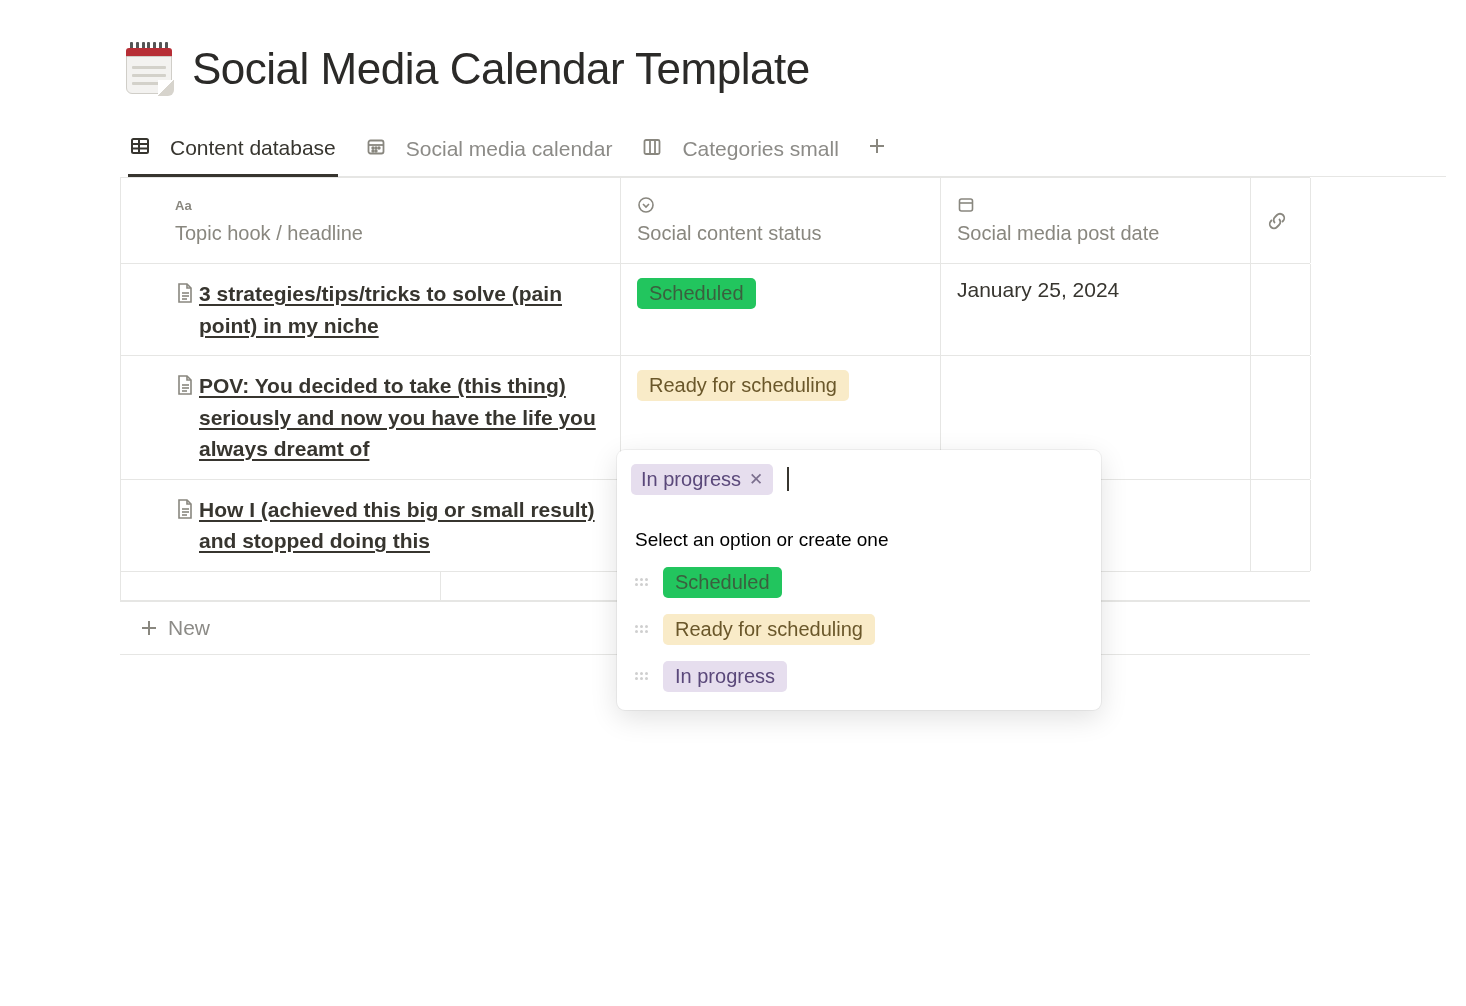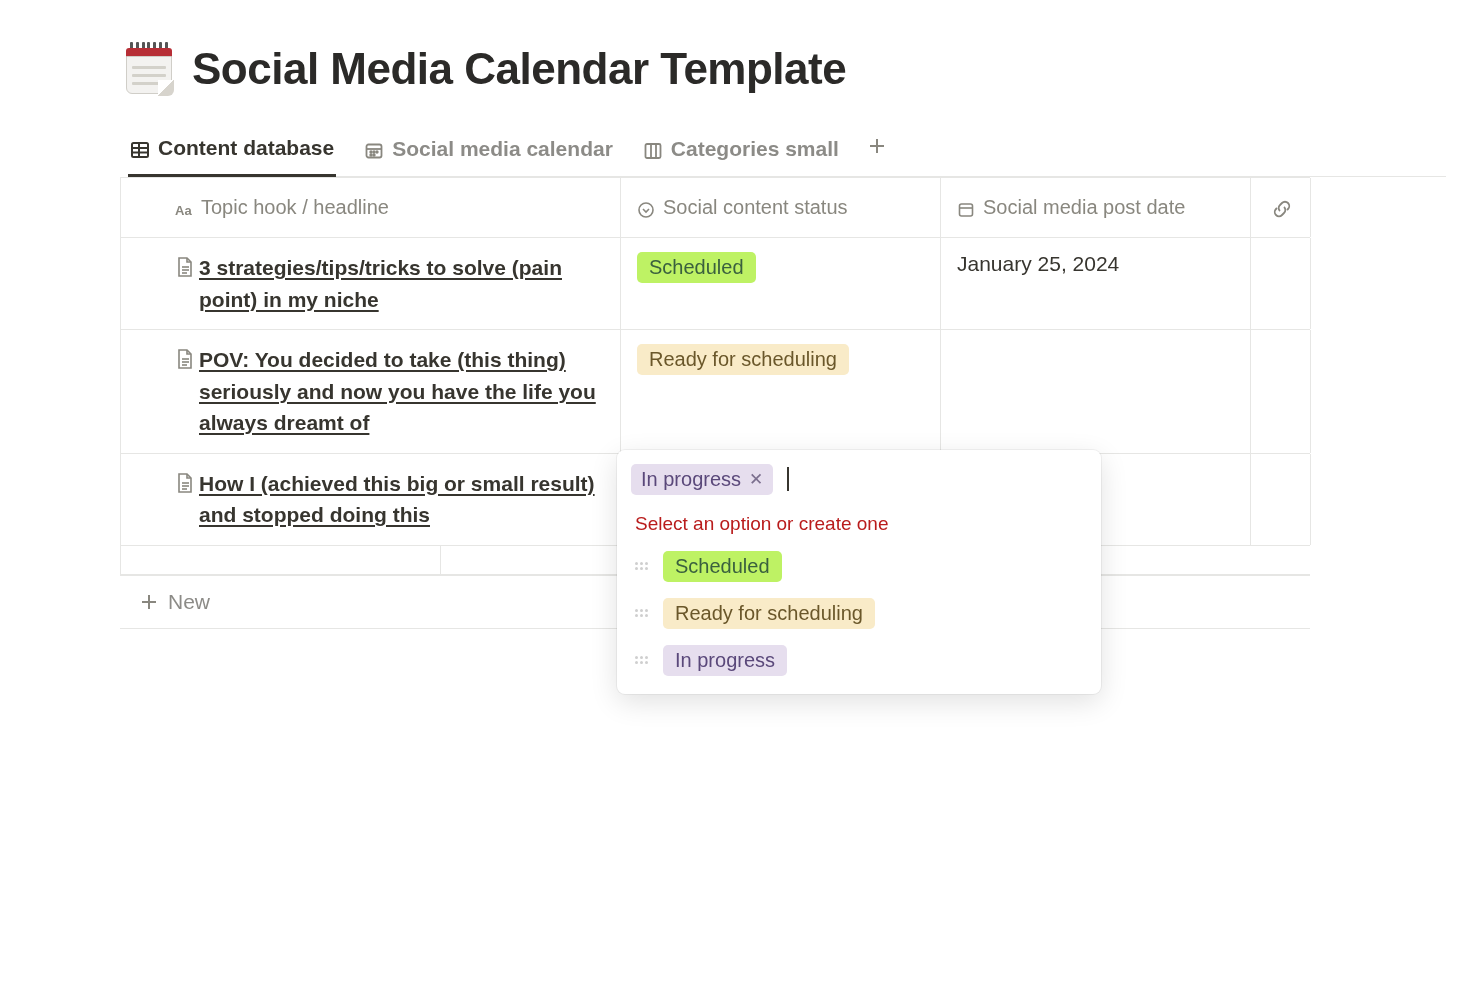--- a/index.html
+++ b/index.html
@@ -13,61 +13,61 @@
     .page-header { display: flex; align-items: center; gap: 14px; margin-bottom: 28px; }
     .page-icon { width: 58px; height: 58px; position: relative; display:flex; align-items:center; justify-content:center; }
     
     .cal-top { position:absolute; top:8px; left:6px; right:6px; height:10px; background:#b72e36; border-radius:3px 3px 0 0; }
     .cal-rings { position:absolute; top:2px; left:10px; right:10px; height:8px; display:flex; justify-content:space-between; }
     .cal-rings span { width:3px; height:8px; background:#555; border-radius:1px; display:inline-block; }
     .cal-body { position:absolute; top:16px; left:6px; right:6px; bottom:4px; background:#f3f2f0; border:1px solid #d0cec8; border-radius:0 0 6px 6px; }
     .cal-lines { position:absolute; top:26px; left:12px; right:12px; bottom:14px; }
     .cal-lines i { display:block; height:3px; background:#d3d1ca; margin-bottom:5px; border-radius:1px; }
     .cal-curl { position:absolute; right:4px; bottom:2px; width:16px; height:16px; background:linear-gradient(135deg,#fff 50%, #d7d4cd 50%); border-bottom-right-radius:6px; }
-    .page-title { font-size: 44px; font-weight: 700; letter-spacing: -0.5px; color:#2b2a28; }
+    .page-title { font-size: 44px; font-weight: 400; letter-spacing: -0.5px; color:#2b2a28; }
 
     .tabs { display: flex; align-items: center; gap: 26px; border-bottom: 1px solid #E6E6E4; margin-bottom: 0; margin-left:8px; }
-    .tab { display: flex; align-items: flex-end; gap: 8px; padding: 10px 2px 14px 2px; font-size: 21px; font-weight: 700; color: #8C8B87; cursor: pointer; }
+    .tab { display: flex; align-items: flex-start; gap: 20px; padding: 10px 2px 14px 2px; font-size: 21px; font-weight: 400; color: #8C8B87; cursor: pointer; }
     .tab.active { color: #37352F; border-bottom: 3px solid #37352F; margin-bottom: -1px; }
     .tab-icon { width: 20px; height: 20px; display:inline-flex; align-items:center; justify-content:center; }
     .plus-tab { color:#8C8B87; font-size: 24px; padding-bottom:10px; }
 
     .table { border:1px solid #E6E6E4; border-top:none; border-right:none; width: 1190px; }
     .row { display:flex; border-top:1px solid #E6E6E4; }
     .cell { padding: 14px 14px 14px 16px; border-right:1px solid #E6E6E4; font-size: 21px; }
     .col-topic { width: 500px; flex:none; }
     .col-status { width: 320px; flex:none; }
     .col-date { width: 310px; flex:none; }
     .col-link { width: 60px; flex:none; display:flex; align-items:center; justify-content:center; }
-    .header-row .cell { display:flex; align-items:flex-end; gap:8px; color:#89877f; font-weight:500; font-size:20px; padding-top:18px; padding-bottom:18px; }
+    .header-row .cell { display:flex; align-items:flex-start; gap:8px; color:#89877f; font-weight:500; font-size:20px; padding-top:18px; padding-bottom:18px;flex-direction:column; }
     .header-row .smallic { width:18px; height:18px; }
     .col-topic-cell { padding-left: 54px; }
 
     .topic-inner { display:flex; align-items:flex-start; gap:4px; color:#37352F; font-weight:600; line-height:1.5; }
     .topic-text { text-decoration: underline; text-decoration-thickness:2px; text-underline-offset:3px; }
     .page-doc-icon { flex:none; width:20px; height:22px; margin-top:4px; }
 
     .status-pill { display:inline-block; padding: 4px 12px; border-radius:5px; font-size:20px; font-weight:500; }
-    .Scheduled { background:#bef264; color:#3a603e; }
+    .Scheduled { background:#22c55e; color:#3a603e; }
     .ReadyForScheduling { background:#f9ebc8; color:#6a572a; }
     .InProgress { background:#e6deee; color:#5a487a; }
 
     .date-text { font-size:21px; color:#37352F; font-weight:500; }
 
     .new-row { display:flex; align-items:center; gap:10px; padding:14px 14px 14px 20px; color:#8C8B87; font-size:21px; border-top:1px solid #E6E6E4; border-bottom:1px solid #E6E6E4; width:1190px; }
     .count-row { width:1190px; display:flex; justify-content:center; padding: 14px 0 0 504px; color:#89877f; font-size:16px; letter-spacing:3px; }
     .count-num { color:#37352F; font-size:21px; letter-spacing:0; margin-left:6px; font-weight:500; }
 
     
     .popover { position:absolute; background:#fff; border-radius:8px; box-shadow: 0 8px 28px rgba(0,0,0,0.12), 0 0 0 1px rgba(15,15,15,0.05); width: 484px; padding:10px 0 10px 0; }
     .pop-chips-row { padding: 4px 14px 12px 14px; display:flex; align-items:center; gap:6px; }
     .chip { display:inline-flex; align-items:center; gap:8px; padding:4px 10px; border-radius:5px; font-size:20px; }
     .chip-x { font-size:17px; color:#7b6f8e; cursor:pointer; }
     .cursor-bar { display:inline-block; width:2px; height:24px; background:#37352F; margin-left:8px; vertical-align:middle; }
-    .pop-label { padding: 6px 18px 8px 18px; color:#b91c1c; font-size:19px; font-weight:500; }
+    .pop-label { padding: 6px 18px 8px 18px; color:#000000; font-size:19px; font-weight:500;margin-top:16px; }
     .pop-opt { display:flex; align-items:center; gap:14px; padding: 8px 18px; cursor:pointer; }
     .drag-handle { width:14px; display:flex; flex-wrap:wrap; gap:2px; opacity:0.4; }
     .drag-handle i { width:3px; height:3px; background:#888; border-radius:50%; display:block; }
 
     .rel-anchor { position: relative; }
 
     svg { display:block; }
     .muted-stroke { stroke:#89877f; }
     .dark-stroke { stroke:#37352F; }
   </style>

